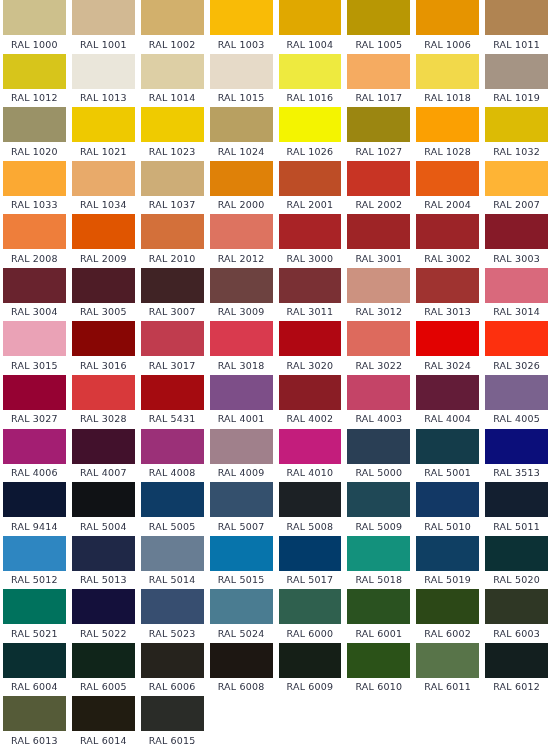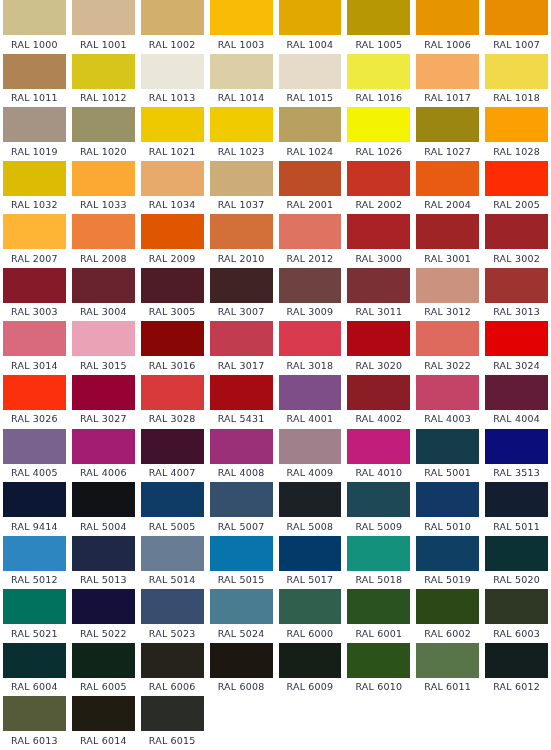--- a/index.html
+++ b/index.html
@@ -78,24 +78,20 @@
     </div>
     <div class="cell">
       <div class="swatch" style="background-color: rgb(184, 151, 4);"></div>
       <div class="label">RAL 1005</div>
     </div>
     <div class="cell">
       <div class="swatch" style="background-color: rgb(230, 148, 0);"></div>
       <div class="label">RAL 1006</div>
     </div>
     <div class="cell">
-      <div class="swatch" style="background-color: rgb(232, 140, 0);"></div>
-      <div class="label">RAL 1007</div>
-    </div>
-    <div class="cell">
       <div class="swatch" style="background-color: rgb(176, 132, 82);"></div>
       <div class="label">RAL 1011</div>
     </div>
     <div class="cell">
       <div class="swatch" style="background-color: rgb(215, 197, 27);"></div>
       <div class="label">RAL 1012</div>
     </div>
     <div class="cell">
       <div class="swatch" style="background-color: rgb(234, 230, 218);"></div>
       <div class="label">RAL 1013</div>
@@ -162,36 +158,36 @@
     </div>
     <div class="cell">
       <div class="swatch" style="background-color: rgb(232, 170, 106);"></div>
       <div class="label">RAL 1034</div>
     </div>
     <div class="cell">
       <div class="swatch" style="background-color: rgb(205, 173, 119);"></div>
       <div class="label">RAL 1037</div>
     </div>
     <div class="cell">
+      <div class="swatch" style="background-color: rgb(223, 129, 8);"></div>
+      <div class="label">RAL 2000</div>
+    </div>
+    <div class="cell">
       <div class="swatch" style="background-color: rgb(189, 77, 38);"></div>
       <div class="label">RAL 2001</div>
     </div>
     <div class="cell">
       <div class="swatch" style="background-color: rgb(200, 52, 36);"></div>
       <div class="label">RAL 2002</div>
     </div>
     <div class="cell">
       <div class="swatch" style="background-color: rgb(231, 91, 18);"></div>
       <div class="label">RAL 2004</div>
     </div>
     <div class="cell">
-      <div class="swatch" style="background-color: rgb(253, 44, 2);"></div>
-      <div class="label">RAL 2005</div>
-    </div>
-    <div class="cell">
       <div class="swatch" style="background-color: rgb(254, 180, 53);"></div>
       <div class="label">RAL 2007</div>
     </div>
     <div class="cell">
       <div class="swatch" style="background-color: rgb(238, 126, 59);"></div>
       <div class="label">RAL 2008</div>
     </div>
     <div class="cell">
       <div class="swatch" style="background-color: rgb(224, 85, 0);"></div>
       <div class="label">RAL 2009</div>
@@ -328,20 +324,24 @@
       <div class="swatch" style="background-color: rgb(155, 48, 120);"></div>
       <div class="label">RAL 4008</div>
     </div>
     <div class="cell">
       <div class="swatch" style="background-color: rgb(160, 128, 139);"></div>
       <div class="label">RAL 4009</div>
     </div>
     <div class="cell">
       <div class="swatch" style="background-color: rgb(195, 29, 124);"></div>
       <div class="label">RAL 4010</div>
+    </div>
+    <div class="cell">
+      <div class="swatch" style="background-color: rgb(42, 63, 85);"></div>
+      <div class="label">RAL 5000</div>
     </div>
     <div class="cell">
       <div class="swatch" style="background-color: rgb(20, 60, 74);"></div>
       <div class="label">RAL 5001</div>
     </div>
     <div class="cell">
       <div class="swatch" style="background-color: rgb(11, 14, 122);"></div>
       <div class="label">RAL 3513</div>
     </div>
     <div class="cell">

